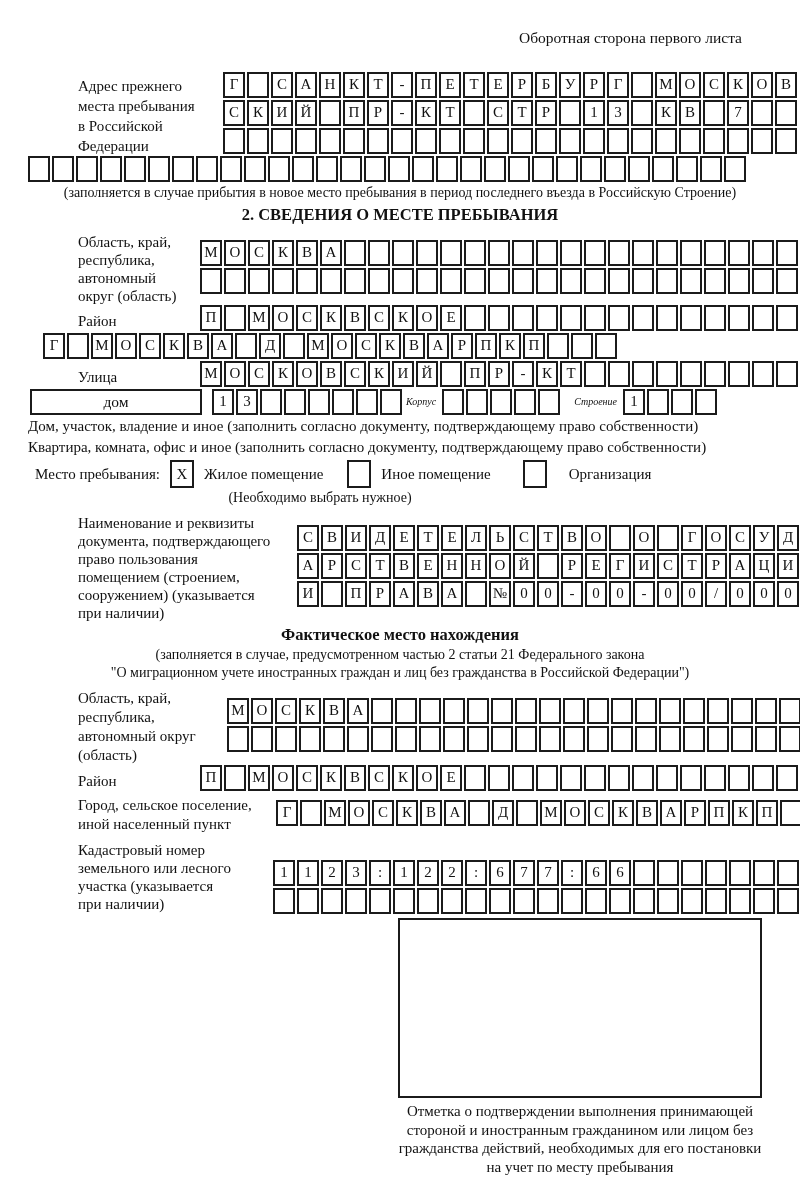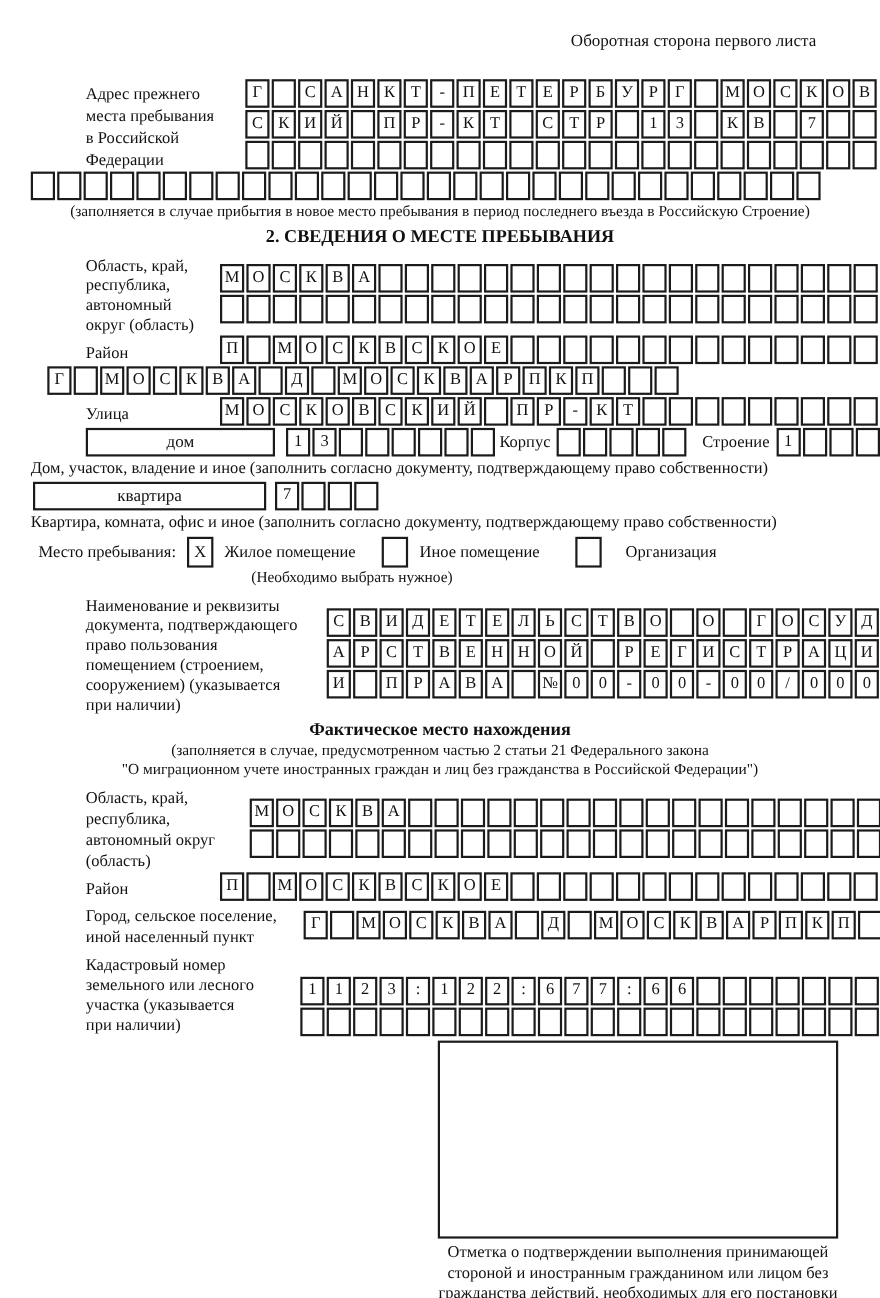--- a/index.html
+++ b/index.html
@@ -20,23 +20,23 @@
   .lbl.w198{width:233px;line-height:19px;}
   .lbl.w195{width:230px;}
   .note-c{text-align:center;font-size:14px;line-height:18px;}
   .note-l{font-size:15px;line-height:19px;padding-left:28px;margin-bottom:2px;}
   .h-bold{text-align:center;font-weight:bold;font-size:16.5px;line-height:22px;margin-top:2px;}
   .overflow-row{margin-left:28px;}
   
   .boxrow{display:flex;align-items:flex-start;margin-left:30px;height:28px;}
   .widebox{box-sizing:border-box;border:2px solid #1b1b1b;height:26px;text-align:center;
            font-size:15.5px;line-height:22px;flex:0 0 auto;}
-  .widebox.dom{width:172px;margin-right:10px;margin-left:48px;}
+  .widebox.dom{width:172px;margin-right:10px;}
   .widebox.kv{width:212px;margin-right:8px;}
-  .inline-lbl{font-size:15px;line-height:26px;flex:0 0 auto;}
+  .inline-lbl{font-size:10px;line-height:26px;flex:0 0 auto;font-style:italic;}
   
   .residence{display:flex;align-items:center;padding-left:35px;height:30px;font-size:15px;}
   .checkbox{display:inline-block;box-sizing:border-box;width:24px;height:28px;border:2px solid #1b1b1b;
             text-align:center;font-size:15px;line-height:24px;margin:0 10px;}
   
   .stampwrap{margin-left:360px;width:440px;}
   .stampbox{box-sizing:border-box;width:364px;height:180px;border:2px solid #1b1b1b;margin:0 auto;}
   .stampcap{margin-top:4px;text-align:center;font-size:15px;line-height:18.5px;}
   .mt2{margin-top:2px;} .mt4{margin-top:4px;}
 </style>
@@ -85,24 +85,20 @@
   <div class="boxrow">
     <div class="widebox dom">дом</div>
     <div class="cellrow"><span class="cell">1</span><span class="cell">3</span><span class="cell"></span><span class="cell"></span><span class="cell"></span><span class="cell"></span><span class="cell"></span><span class="cell"></span></div>
     <div class="inline-lbl" style="margin:0 6px 0 2px;">Корпус</div>
     <div class="cellrow"><span class="cell"></span><span class="cell"></span><span class="cell"></span><span class="cell"></span><span class="cell"></span></div>
     <div class="inline-lbl" style="margin:0 6px 0 12px;">Строение</div>
     <div class="cellrow"><span class="cell">1</span><span class="cell"></span><span class="cell"></span><span class="cell"></span></div>
   </div>
   <div class="note-l">Дом, участок, владение и иное (заполнить согласно документу, подтверждающему право собственности)</div>
 
-  <div class="boxrow">
-    <div class="widebox kv">квартира</div>
-    <div class="cellrow"><span class="cell">7</span><span class="cell"></span><span class="cell"></span><span class="cell"></span></div>
-  </div>
   <div class="note-l">Квартира, комната, офис и иное (заполнить согласно документу, подтверждающему право собственности)</div>
 
   <div class="residence">
     <span>Место пребывания:</span>
     <span class="checkbox">X</span>
     <span>Жилое помещение</span>
     <span class="checkbox" style="margin-left:24px;"></span>
     <span>Иное помещение</span>
     <span class="checkbox" style="margin-left:32px;margin-right:22px;"></span>
     <span>Организация</span>

